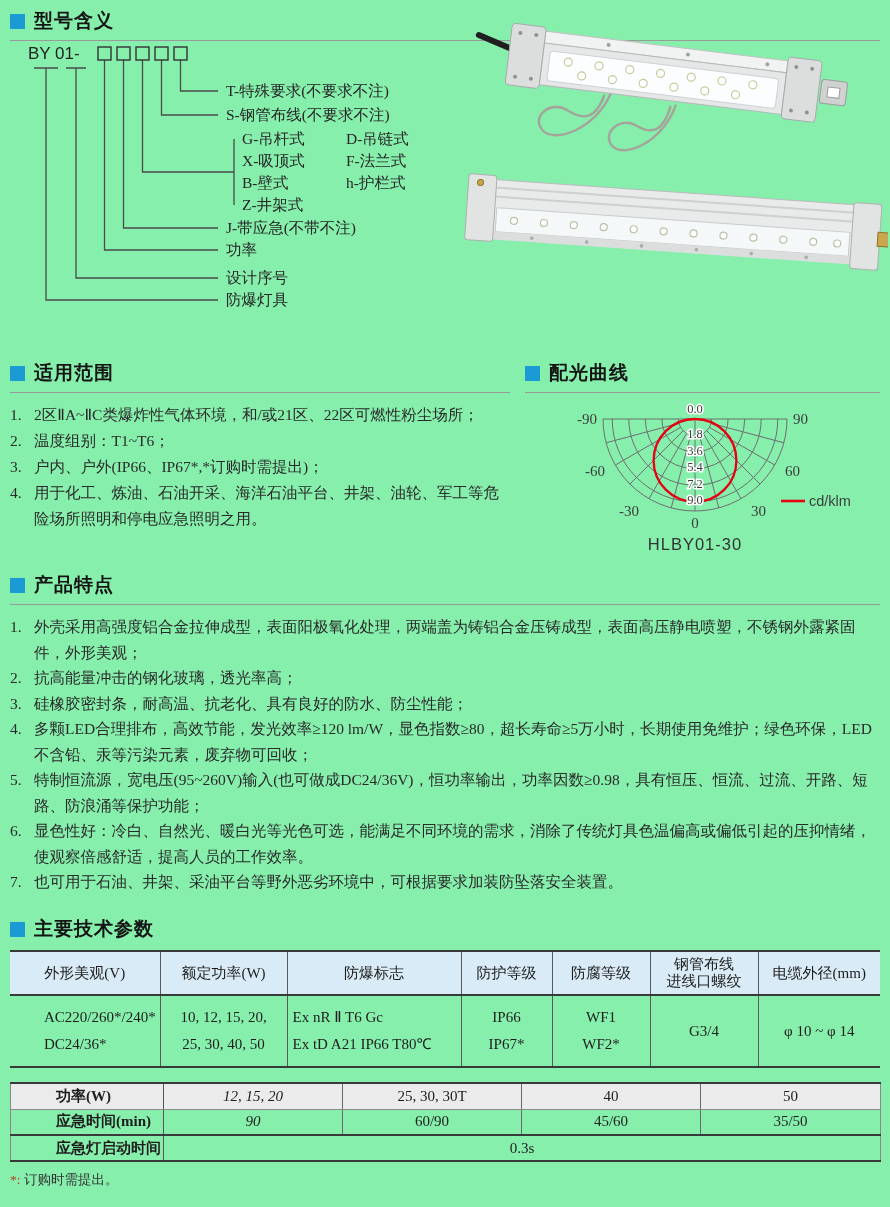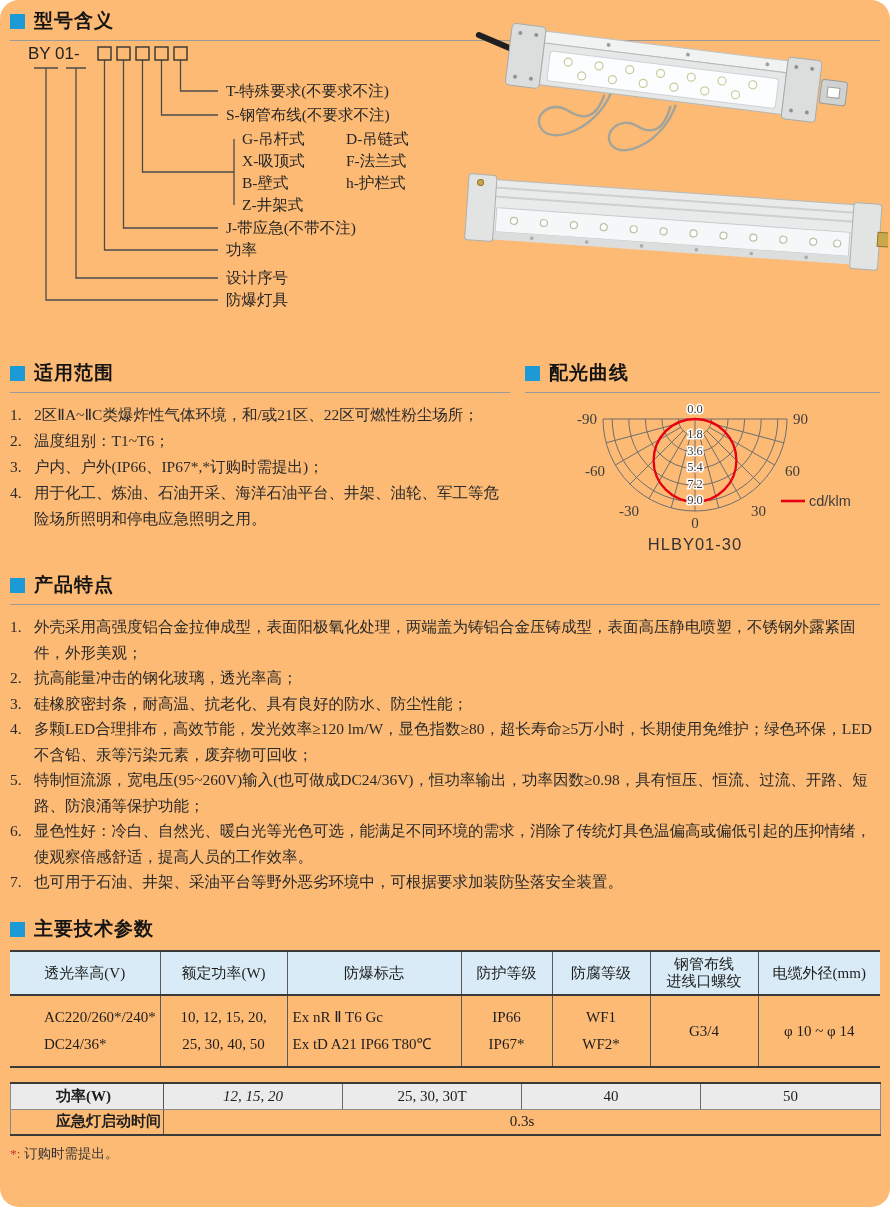--- a/index.html
+++ b/index.html
@@ -1,19 +1,19 @@
 <!DOCTYPE html>
 <html><head>
 <meta charset="utf-8">
 <style>
   * { margin:0; padding:0; box-sizing:border-box; }
   html,body { background:#fff; }
   .page {
-    position:relative; width:890px; height:1207px; background:#fdba74;
-    font-family:"Liberation Serif", serif; color:#222; overflow:hidden;border-radius:19px;
+    position:relative; width:890px; height:1207px; background:#86efac;
+    font-family:"Liberation Serif", serif; color:#222; overflow:hidden;
   }
   
   .sec { position:absolute; left:10px; width:870px; }
   .sec-head { display:flex; align-items:center; gap:9px; }
   .sec-sq { width:15px; height:15px; background:#1b9ad6; flex:0 0 15px; }
   .sec-title { font-family:"Liberation Sans", sans-serif; font-weight:bold; font-size:19px; color:#141414; letter-spacing:1px; }
   .sec-rule { border:none; border-top:1px solid #9a9a9a; margin-top:6px; }
 
   
   .num-list { margin-top:9px; }
@@ -355,21 +355,21 @@
         <col style="width:150px">
           <col style="width:127px">
           <col style="width:174px">
         <col style="width:91px">
           <col style="width:98px">
           <col style="width:108px">
           <col style="width:122px">
       </colgroup>
       <thead>
         <tr>
-          <th>透光率高(V)</th>
+          <th>外形美观(V)</th>
           <th>额定功率(W)</th>
           <th>防爆标志</th>
           <th>防护等级</th>
           <th>防腐等级</th>
           <th>
             <div>钢管布线</div>
             <div>进线口螺纹</div>
           </th>
           <th>电缆外径(mm)</th>
         </tr>
@@ -411,20 +411,27 @@
           <col style="width:180px">
       </colgroup>
       <tbody>
         <tr class="thin-sep shaded">
           <td class="lbl">功率(W)</td>
           <td class="val first">12, 15, 20</td>
           <td class="val">25, 30, 30T</td>
           <td class="val">40</td>
           <td class="val">50</td>
         </tr>
+        <tr class="thick-sep">
+          <td class="lbl">应急时间(min)</td>
+          <td class="val first">90</td>
+          <td class="val">60/90</td>
+          <td class="val">45/60</td>
+          <td class="val">35/50</td>
+        </tr>
         <tr>
           <td class="lbl">应急灯启动时间</td>
           <td class="span-val" colspan="4">0.3s</td>
         </tr>
       </tbody>
     </table>
 
     <div class="footnote">
       <span class="mark">*:</span>
       <span>订购时需提出。</span>

